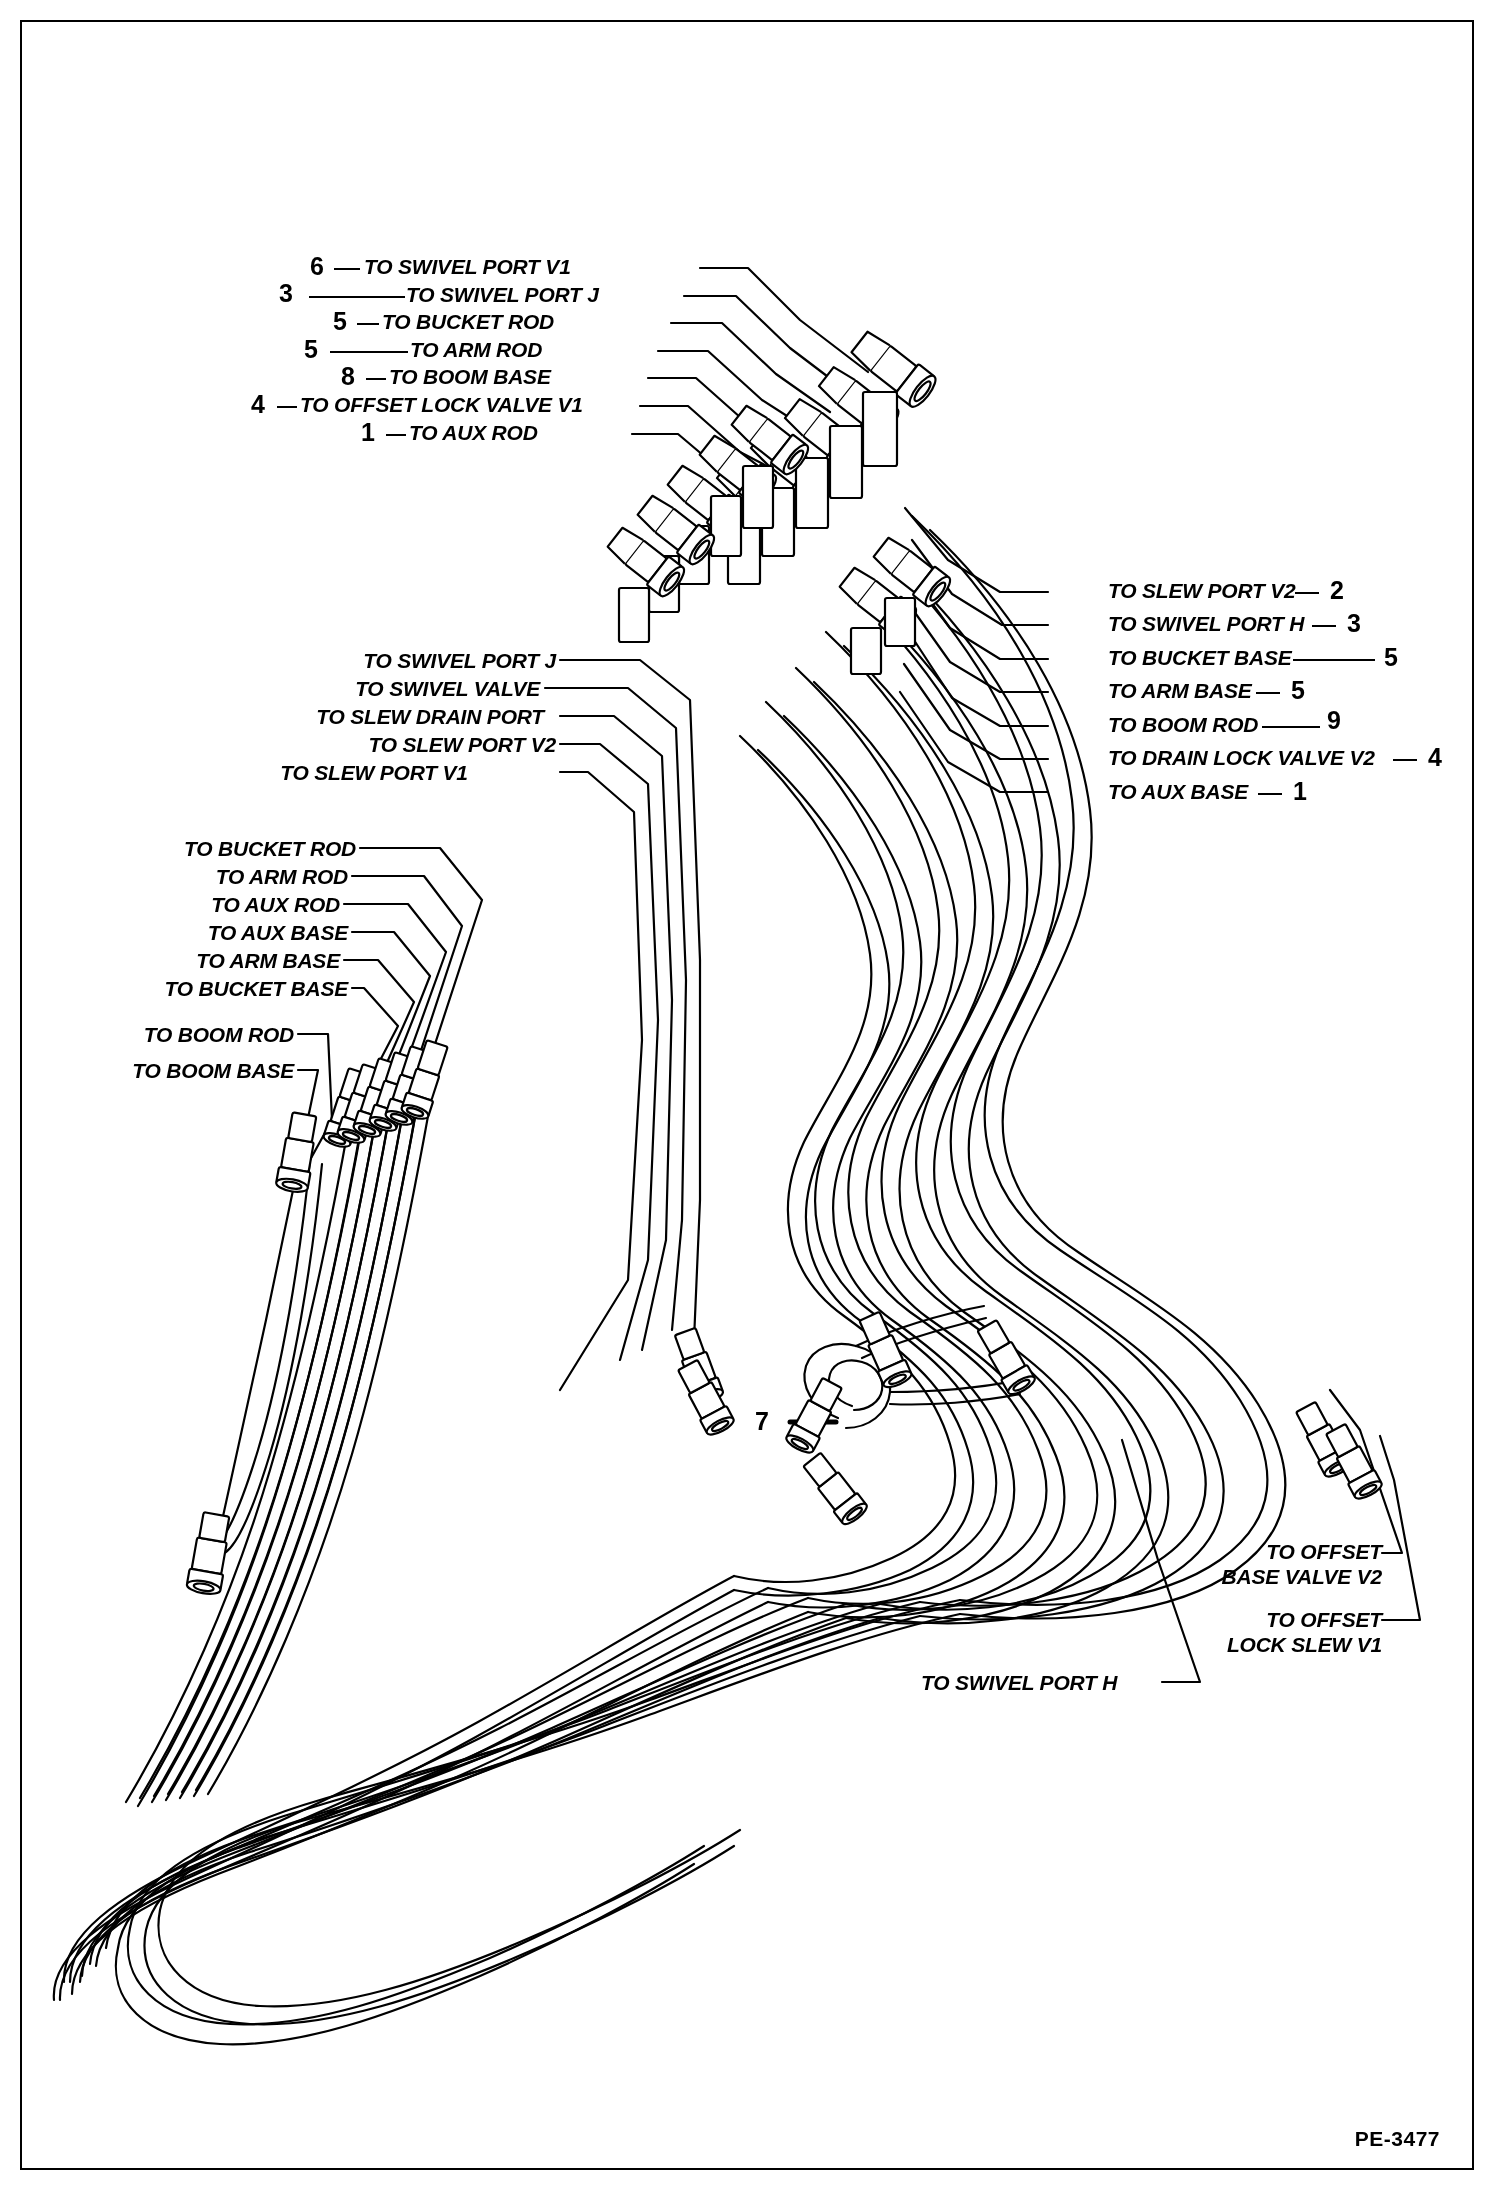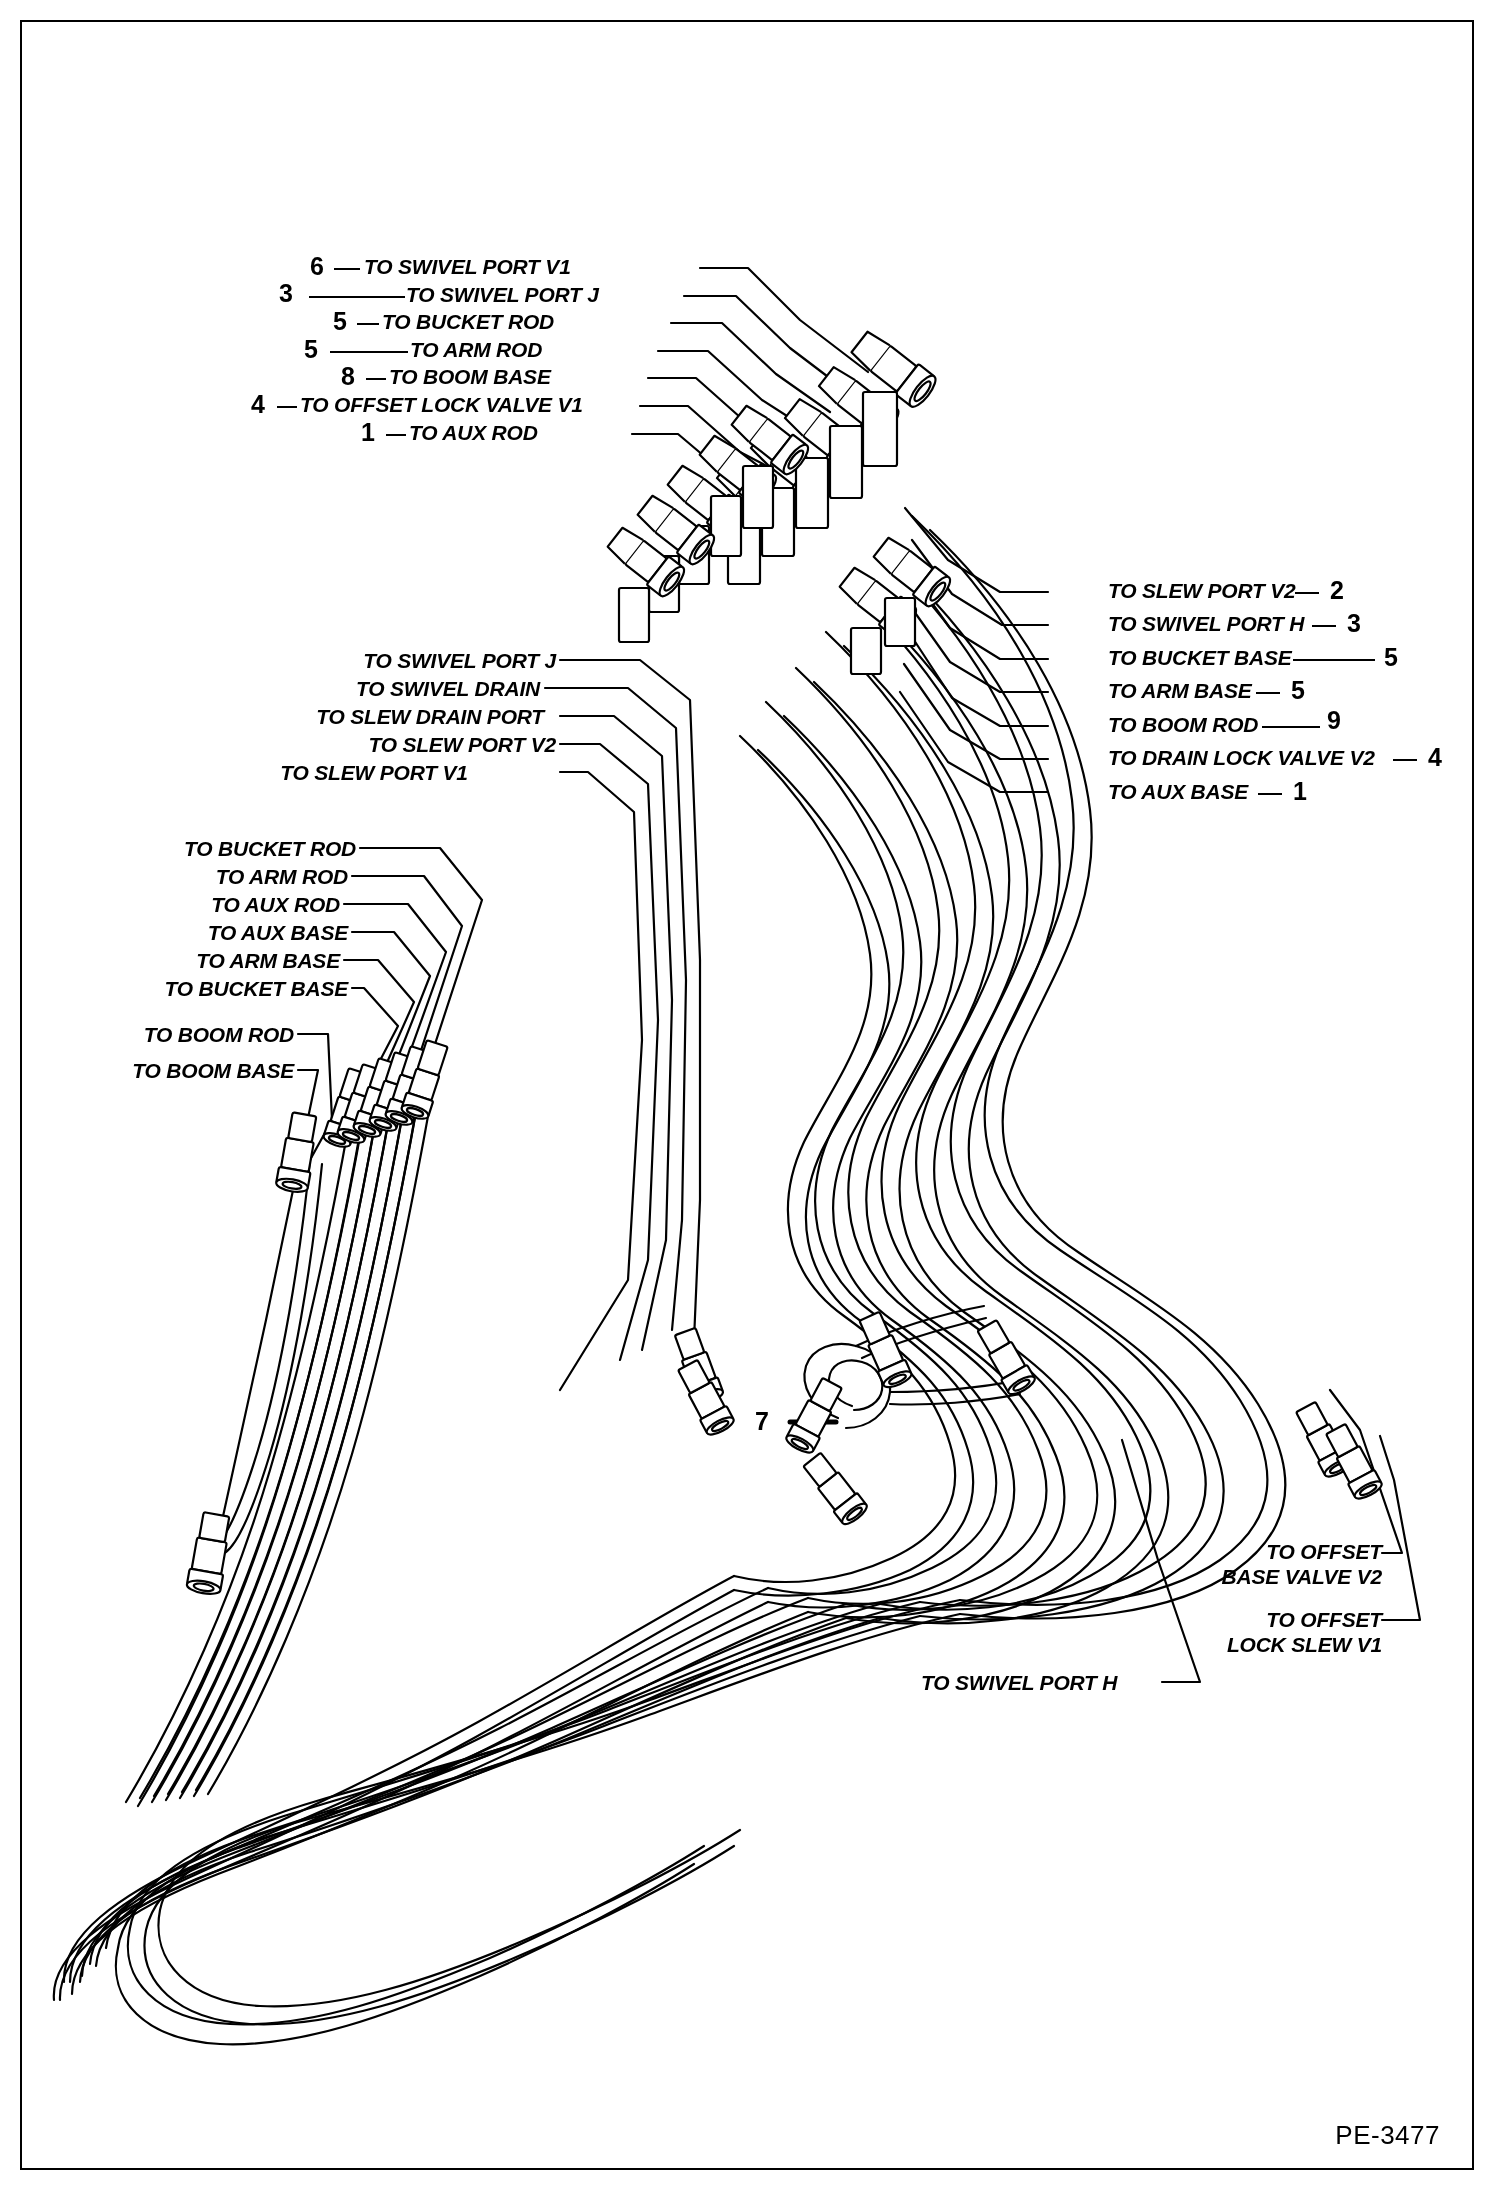--- a/index.html
+++ b/index.html
@@ -4,21 +4,21 @@
 <style>
   html,body{margin:0;padding:0;background:#ffffff;}
   body{font-family:"Liberation Sans",sans-serif;color:#000;}
   #page{position:relative;width:1498px;height:2193px;background:#fff;overflow:hidden;}
   #border{position:absolute;left:20px;top:20px;width:1454px;height:2150px;border:2px solid #000;box-sizing:border-box;}
   svg.art{position:absolute;left:0;top:0;width:1498px;height:2193px;pointer-events:none;}
   .lbl{position:absolute;font-family:"Liberation Sans",sans-serif;font-weight:bold;font-size:21px;letter-spacing:-0.2px;white-space:nowrap;line-height:1;font-style:italic;}
   .num{position:absolute;font-family:"Liberation Sans",sans-serif;font-weight:bold;font-size:25px;line-height:1;}
   .lbl.r{text-align:right;}
   .leader{position:absolute;height:0;border-top:2px solid #000;}
-  .pagecode{position:absolute;right:58px;bottom:42px;font-family:"Liberation Sans",sans-serif;font-weight:normal;font-size:26px;letter-spacing:0.5px;}
+  .pagecode{position:absolute;right:58px;bottom:42px;font-family:"Liberation Sans",sans-serif;font-weight:bold;font-size:21px;letter-spacing:0.5px;}
   .two-line{line-height:1.18;text-align:right;}
 </style>
 </head>
 <body>
 
 <div id="page">
 
   <div id="border"></div>
 
   <svg class="art" viewBox="0 0 1498 2193">
@@ -500,21 +500,21 @@
     <div class="leader" style="left:1393px;top:759px;width:24px;"></div>
     <div class="num" style="left:1428px;top:745px;">4</div>
 
     <div class="lbl" style="left:1108px;top:781px;">TO AUX BASE</div>
     <div class="leader" style="left:1258px;top:793px;width:24px;"></div>
     <div class="num" style="left:1293px;top:779px;">1</div>
   </div>
 
   <div>
     <div class="lbl r" style="left:192px;top:650px;width:364px;">TO SWIVEL PORT J</div>
-    <div class="lbl r" style="left:192px;top:678px;width:348px;">TO SWIVEL DRAIN</div>
+    <div class="lbl r" style="left:192px;top:678px;width:348px;">TO SWIVEL VALVE</div>
     <div class="lbl r" style="left:180px;top:706px;width:364px;">TO SLEW DRAIN PORT</div>
     <div class="lbl r" style="left:192px;top:734px;width:364px;">TO SLEW PORT V2</div>
     <div class="lbl r" style="left:192px;top:762px;width:364px;text-align:center;">TO SLEW PORT V1</div>
   </div>
 
   <div>
     <div class="lbl r" style="left:40px;top:838px;width:316px;">TO BUCKET ROD</div>
     <div class="lbl r" style="left:40px;top:866px;width:308px;">TO ARM ROD</div>
     <div class="lbl r" style="left:40px;top:894px;width:300px;">TO AUX ROD</div>
     <div class="lbl r" style="left:40px;top:922px;width:308px;">TO AUX BASE</div>

